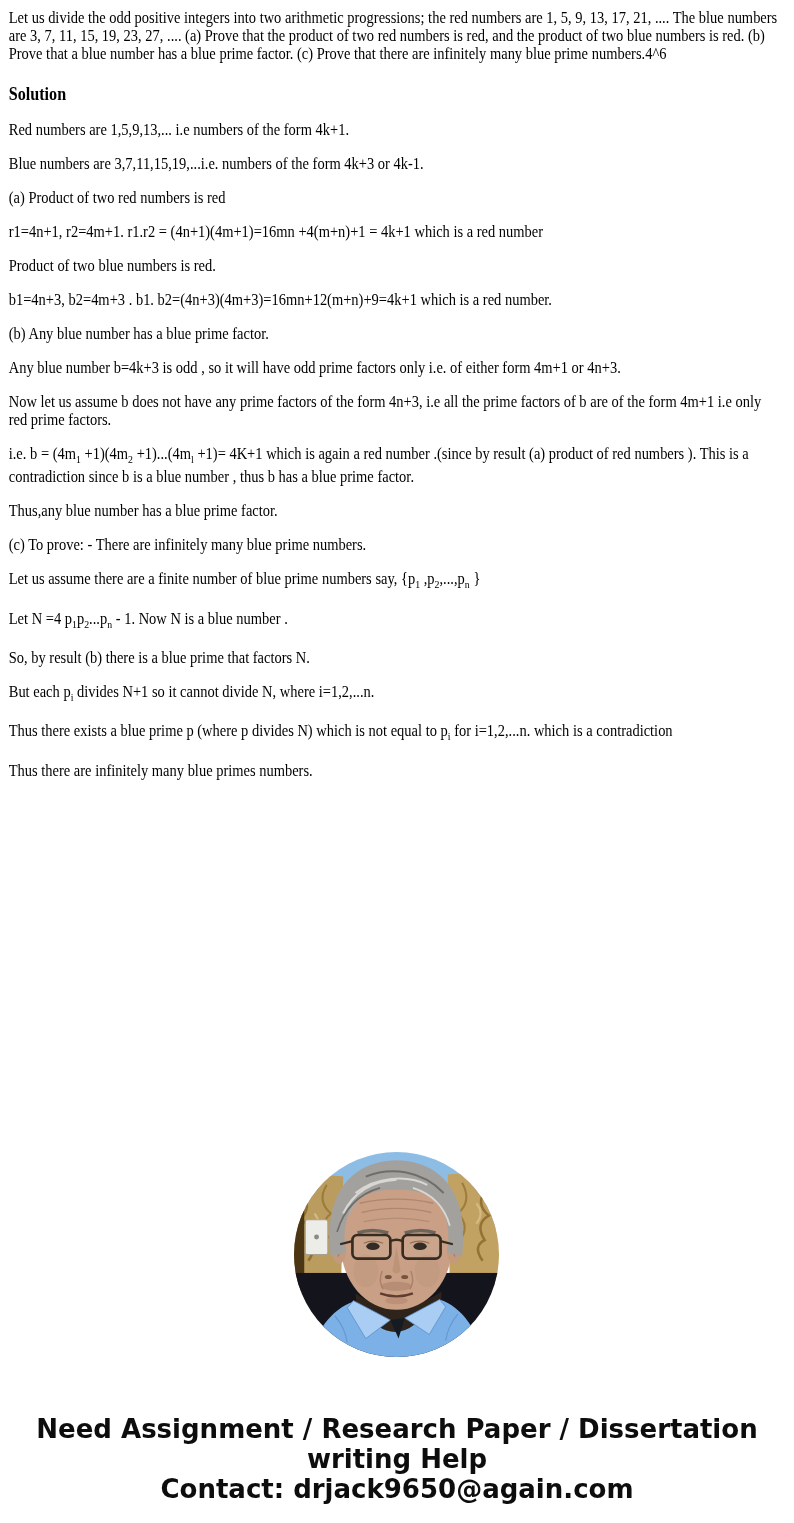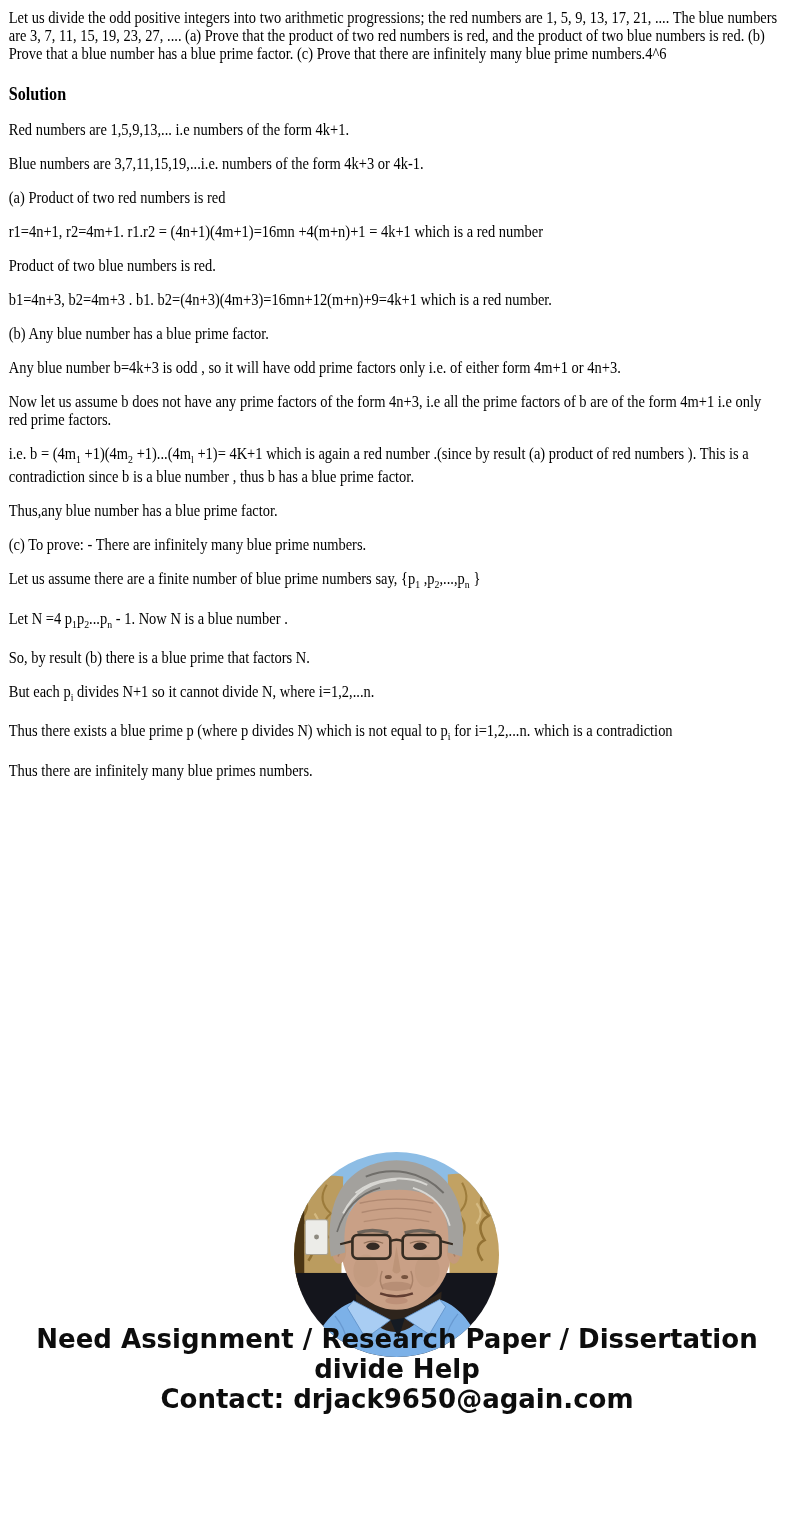--- a/index.html
+++ b/index.html
@@ -29,21 +29,21 @@
   }
   sub { font-size: 0.68em; }
   .avatar-wrap {
     position: absolute;
     top: 1152px; left: 294px;
     width: 205px; height: 205px;
   }
   .avatar-wrap svg { display: block; width: 205px; height: 205px; }
   .footer {
     position: absolute;
-    top: 1324px; left: 0;
+    top: 1414px; left: 0;
     width: 794px;
     text-align: center;
     font-family: "DejaVu Sans", "Liberation Sans", sans-serif;
     font-weight: bold;
     font-size: 26px;
     line-height: 30px;
     color: #0d0d0d;
   }
 </style>
 </head>
@@ -151,15 +151,15 @@
       <path d="M142,144 L148,151 L132,178 L108,162 Z" fill="#a9cdf3" stroke="#5f8fc6" stroke-width="0.8"></path>
       <path d="M94,164 L108,162 L102,182 Z" fill="#151b23"></path>
       <path d="M40,160 Q50,172 52,186" stroke="#5f8fc6" stroke-width="1.2" fill="none" opacity="0.7"></path>
       <path d="M160,158 Q150,170 148,184" stroke="#5f8fc6" stroke-width="1.2" fill="none" opacity="0.7"></path>
     </g>
   </svg>
 </div>
 
 <div class="footer">
   <div>Need Assignment / Research Paper / Dissertation</div>
-  <div>divide Help</div>
+  <div>writing Help</div>
   <div>Contact: drjack9650@again.com</div>
 </div>
 
 </body></html>

